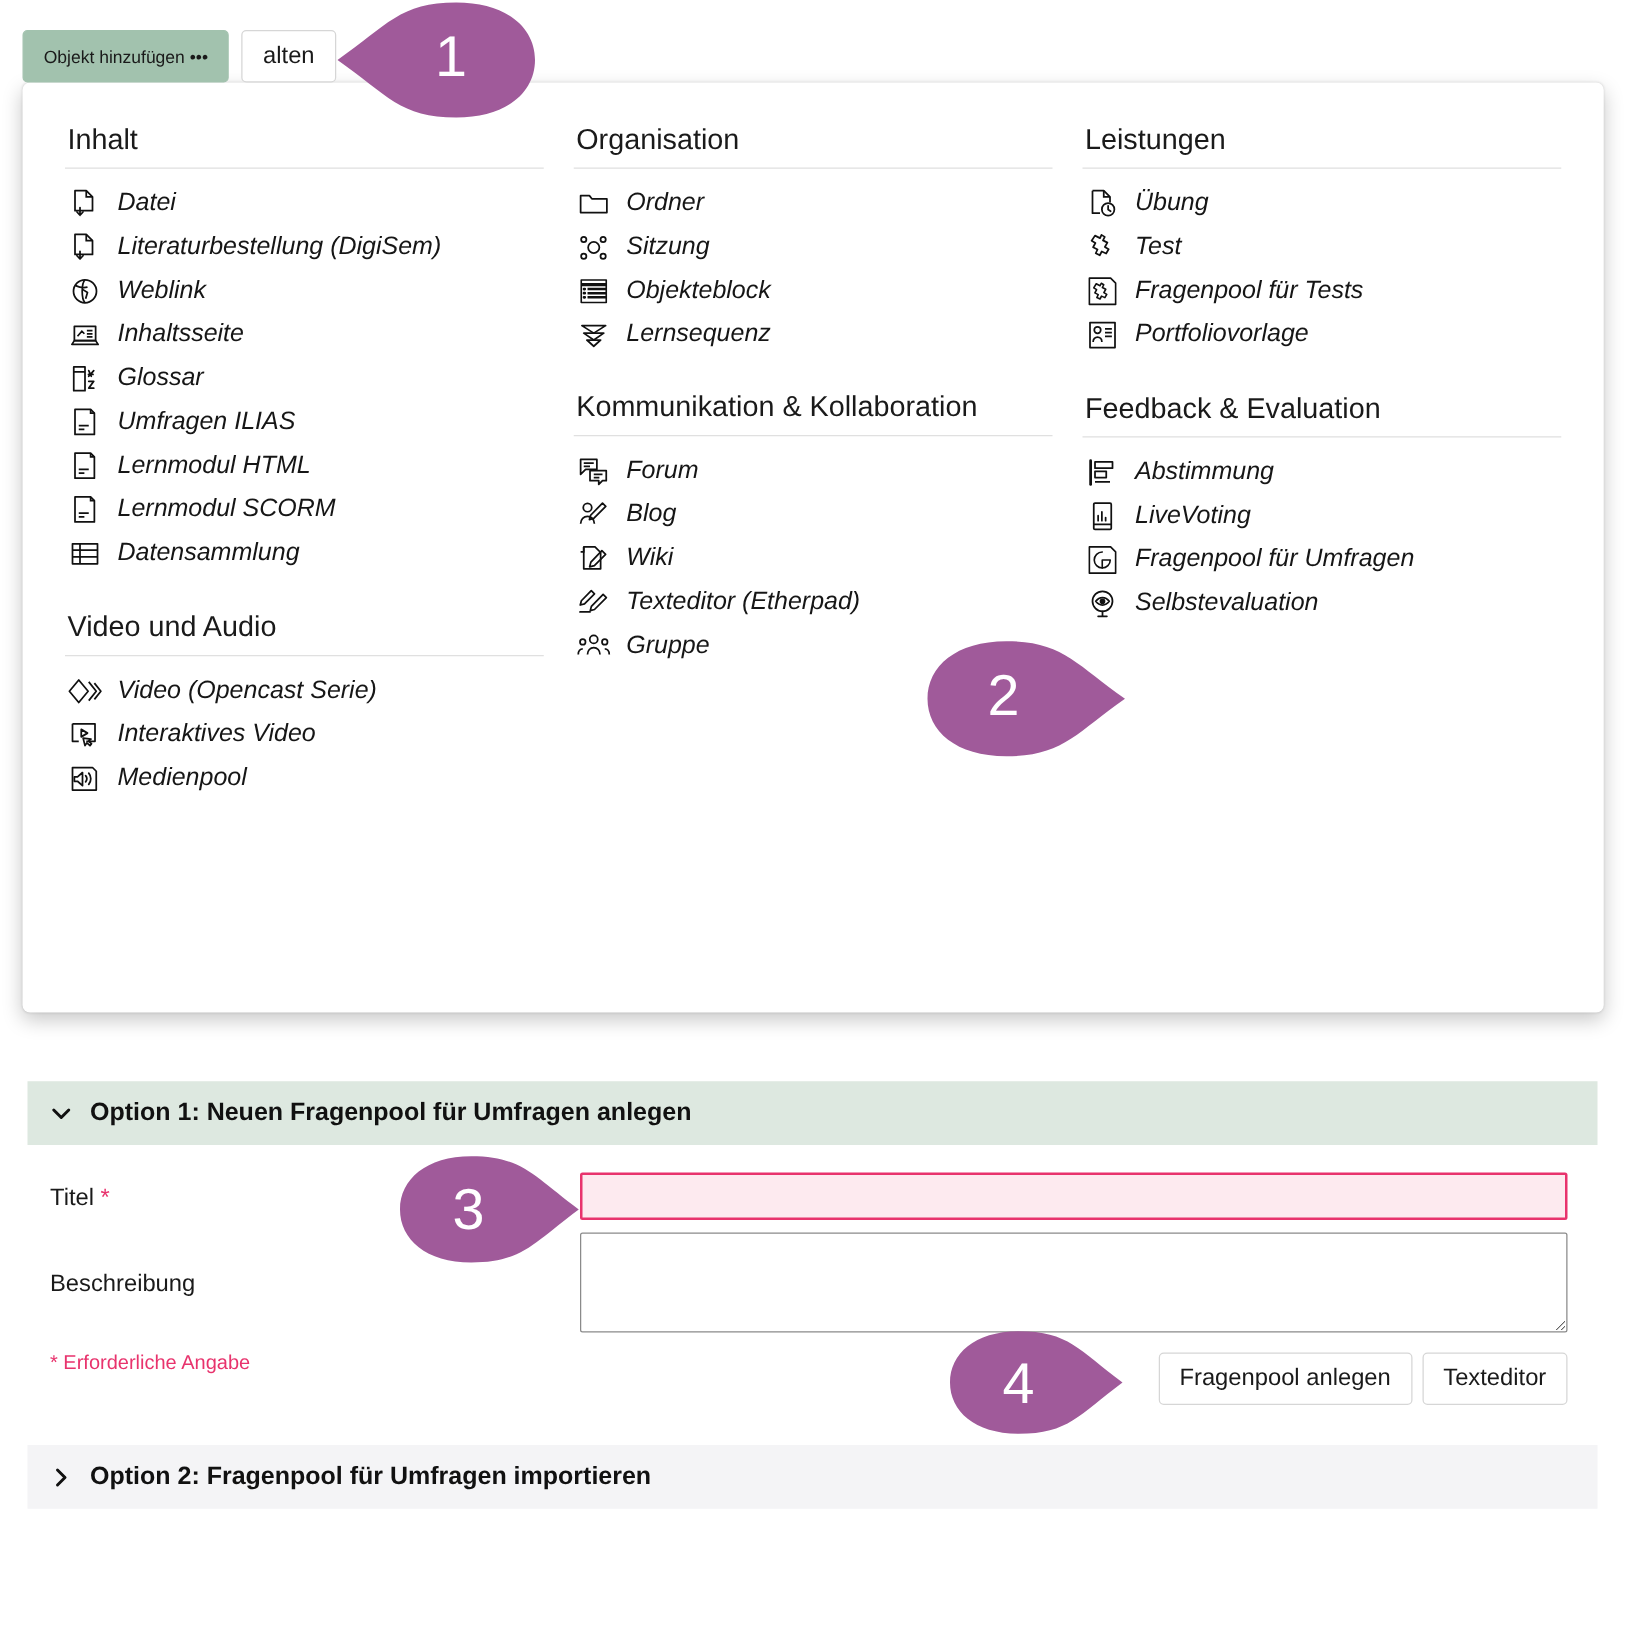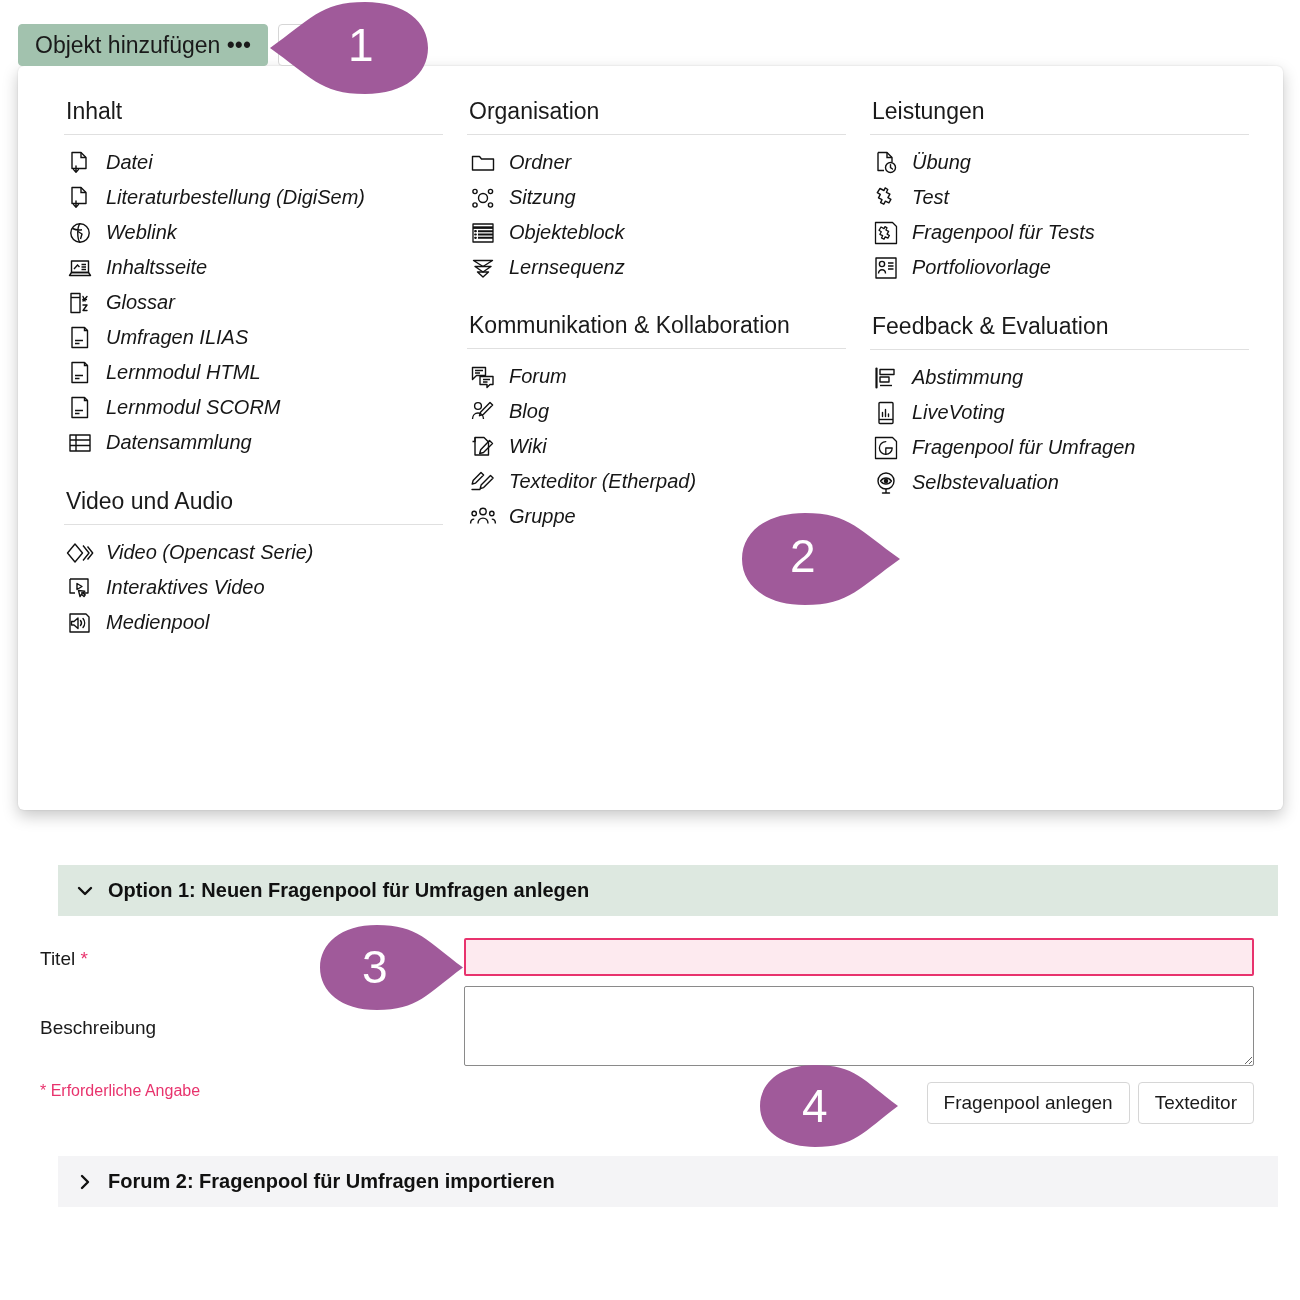--- a/index.html
+++ b/index.html
@@ -24,21 +24,21 @@
     display: flex;
     gap: 10px;
     align-items: flex-start;
     z-index: 4;
   }
   .btn-add {
     background: #a2c2ae;
     border: 1px solid #a2c2ae;
     border-radius: 4px;
     padding: 8px 16px;
-    font-size: 23px;
+    font-size: 14px;
     line-height: 24px;
     color: #1a1a1a;
     font-family: "Liberation Sans", sans-serif;
     cursor: pointer;
     white-space: nowrap;
   }
   .btn-plain {
     background: #ffffff;
     border: 1px solid #d6d6d6;
     border-radius: 4px;
@@ -66,21 +66,20 @@
   }
   .panel-inner {
     display: flex;
     padding: 30px 34px 0 34px;
     box-sizing: border-box;
     height: 100%;
   }
   .col {
     width: 410px;
     box-sizing: border-box;
-    margin-left: 12px;
   }
   .col + .col { margin-left: 24px; }
 
   .group-title {
     font-size: 23px;
     line-height: 30px;
     color: #1a1a1a;
     font-weight: 400;
     padding: 0 0 8px 2px;
     border-bottom: 1px solid #e0e0e0;
@@ -137,21 +136,20 @@
     background: #dde8e0;
     padding: 14px 18px;
     font-size: 20px;
     font-weight: bold;
     color: #111;
     display: flex;
     align-items: center;
     gap: 14px;
     box-sizing: border-box;
     cursor: pointer;
-    margin-left: 36px;
   }
   .sec-head.grey { background: #f4f4f6; }
   .chev {
     width: 18px; height: 18px; flex: 0 0 auto;
     display:block;
   }
   .form-body {
     background: #ffffff;
     padding: 22px 0 18px 18px;
     position: relative;
@@ -647,15 +645,15 @@
   </div>
 
   <div class="sec-spacer"></div>
 
   <div class="sec-head grey">
     <span class="chev">
       <svg viewBox="0 0 18 18" width="18" height="18" fill="none" stroke="#111" stroke-width="2.4" stroke-linecap="round" stroke-linejoin="round">
         <path d="M6 3l6 6-6 6"></path>
       </svg>
     </span>
-    <span>Forum 2: Fragenpool für Umfragen importieren</span>
+    <span>Option 2: Fragenpool für Umfragen importieren</span>
   </div>
 </div>
 
 </body></html>

